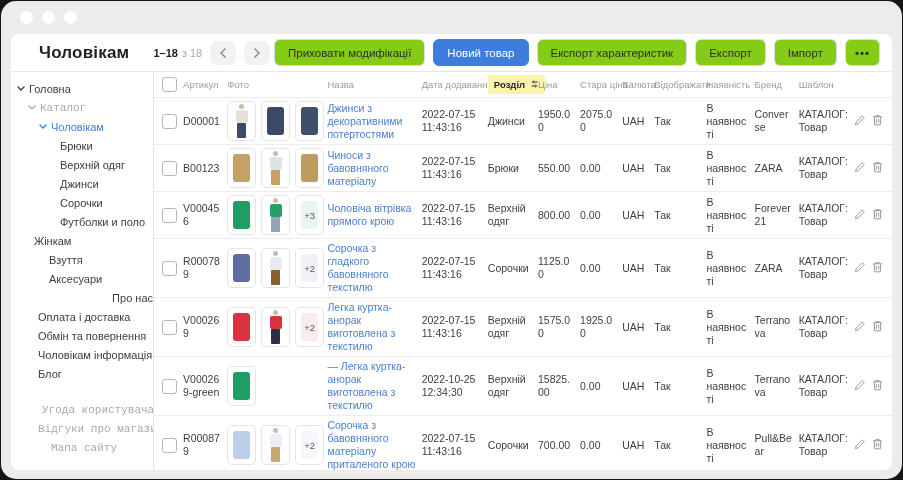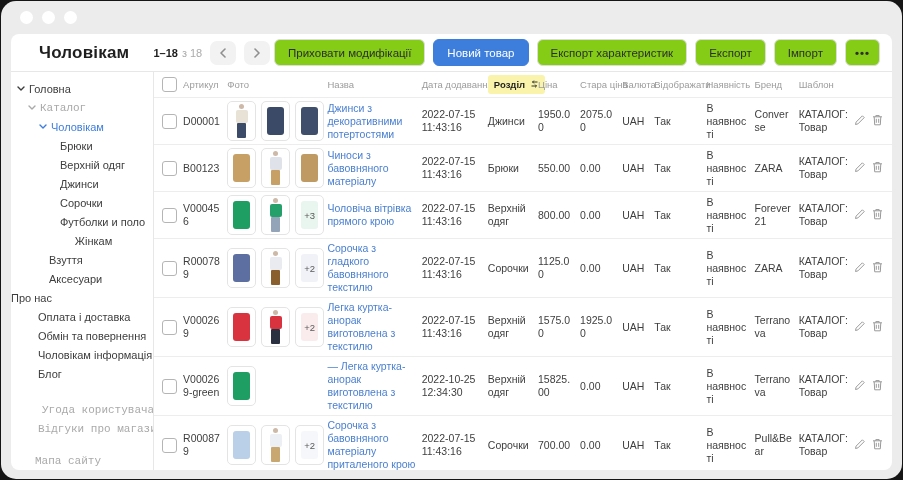--- a/index.html
+++ b/index.html
@@ -118,51 +118,51 @@
           </div>
           <div class="side-item normal" style="padding-left: 49px;">
             <span>Джинси</span>
           </div>
           <div class="side-item normal" style="padding-left: 49px;">
             <span>Сорочки</span>
           </div>
           <div class="side-item normal" style="padding-left: 49px;">
             <span>Футболки и поло</span>
           </div>
-          <div class="side-item normal" style="padding-left: 23px; justify-content: center;">
+          <div class="side-item normal" style="padding-left: 23px;">
             <span>Жінкам</span>
           </div>
           <div class="side-item normal" style="padding-left: 38px; text-align: center;">
             <span>Взуття</span>
           </div>
           <div class="side-item normal" style="padding-left: 38px;">
             <span>Аксесуари</span>
           </div>
-          <div class="side-item normal" style="">
+          <div class="side-item normal" style=" justify-content: flex-end;">
             <span>Про нас</span>
           </div>
           <div class="side-item normal" style="padding-left: 27px;">
             <span>Оплата і доставка</span>
           </div>
           <div class="side-item normal" style="padding-left: 27px;">
             <span>Обмін та повернення</span>
           </div>
           <div class="side-item normal" style="padding-left: 27px;">
             <span>Чоловікам інформація</span>
           </div>
           <div class="side-item normal" style="padding-left: 27px;">
             <span>Блог</span>
           </div>
           <div class="side-item muted" style="padding-left: 31px; margin-top: 17px;">
             <span>Угода користувача</span>
           </div>
           <div class="side-item muted" style="padding-left: 27px;">
             <span>Відгуки про магазин</span>
           </div>
-          <div class="side-item muted" style="padding-left: 24px; margin-top: 13px;">
+          <div class="side-item muted" style="padding-left: 40px;">
             <span>Мапа сайту</span>
           </div>
         </div>
       <div class="table-wrap">
         <table>
           <colgroup>
               <col style="width: 26px;">
               <col style="width: 44px;">
               <col style="width: 100px;">
               <col style="width: 94px;">

